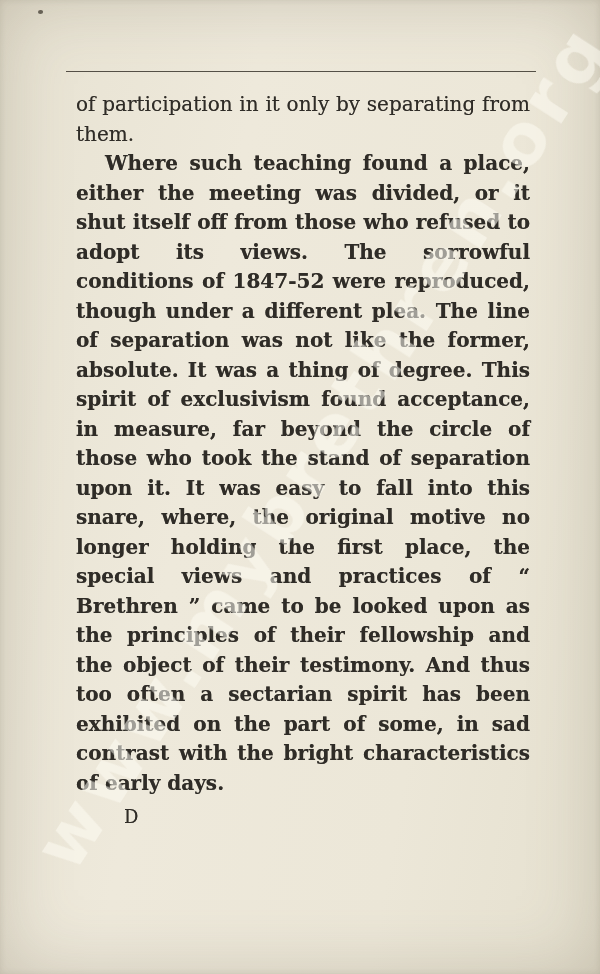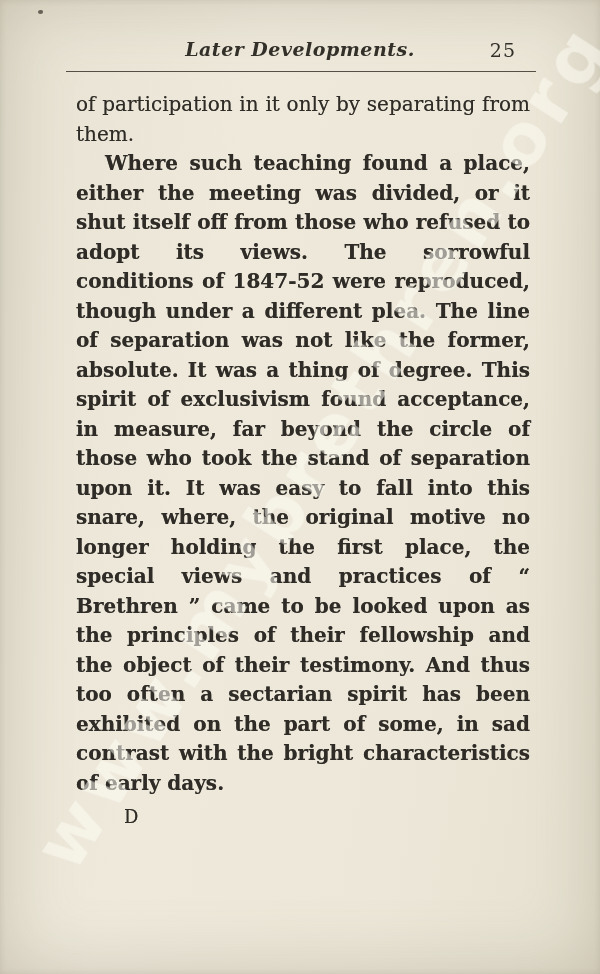--- a/index.html
+++ b/index.html
@@ -103,24 +103,20 @@
     z-index: 5;
   }
 </style>
 </head>
 <body>
 
 <div class="scan-page">
 
   <div class="speck"></div>
 
-  <div class="page-header">
-    <span class="running-title">Later Developments.</span>
-    <span class="page-number">25</span>
-  </div>
 
   <div class="header-rule"></div>
 
   <div class="body-text">
     <p>of participation in it only by separating from them.</p>
     <p class="indent">Where such teaching found a place, either the meeting was divided, or it shut itself off from those who refused to adopt its views. The sorrowful conditions of 1847-52 were reproduced, though under a different plea. The line of separation was not like the former, absolute.  It was a thing of degree. This spirit of exclusivism found acceptance, in measure, far beyond the circle of those who took the stand of separation upon it. It was easy to fall into this snare, where, the original motive no longer holding the first place, the special views and practices of “ Brethren ” came to be looked upon as the principles of their fellowship and the object of their testimony.  And thus too often a sectarian spirit has been exhibited on the part of some, in sad contrast with the bright characteristics of early days.</p>
     <div class="signature-mark">D</div>
   </div>
 
   <div class="watermark">www.mybrethren.org</div>

